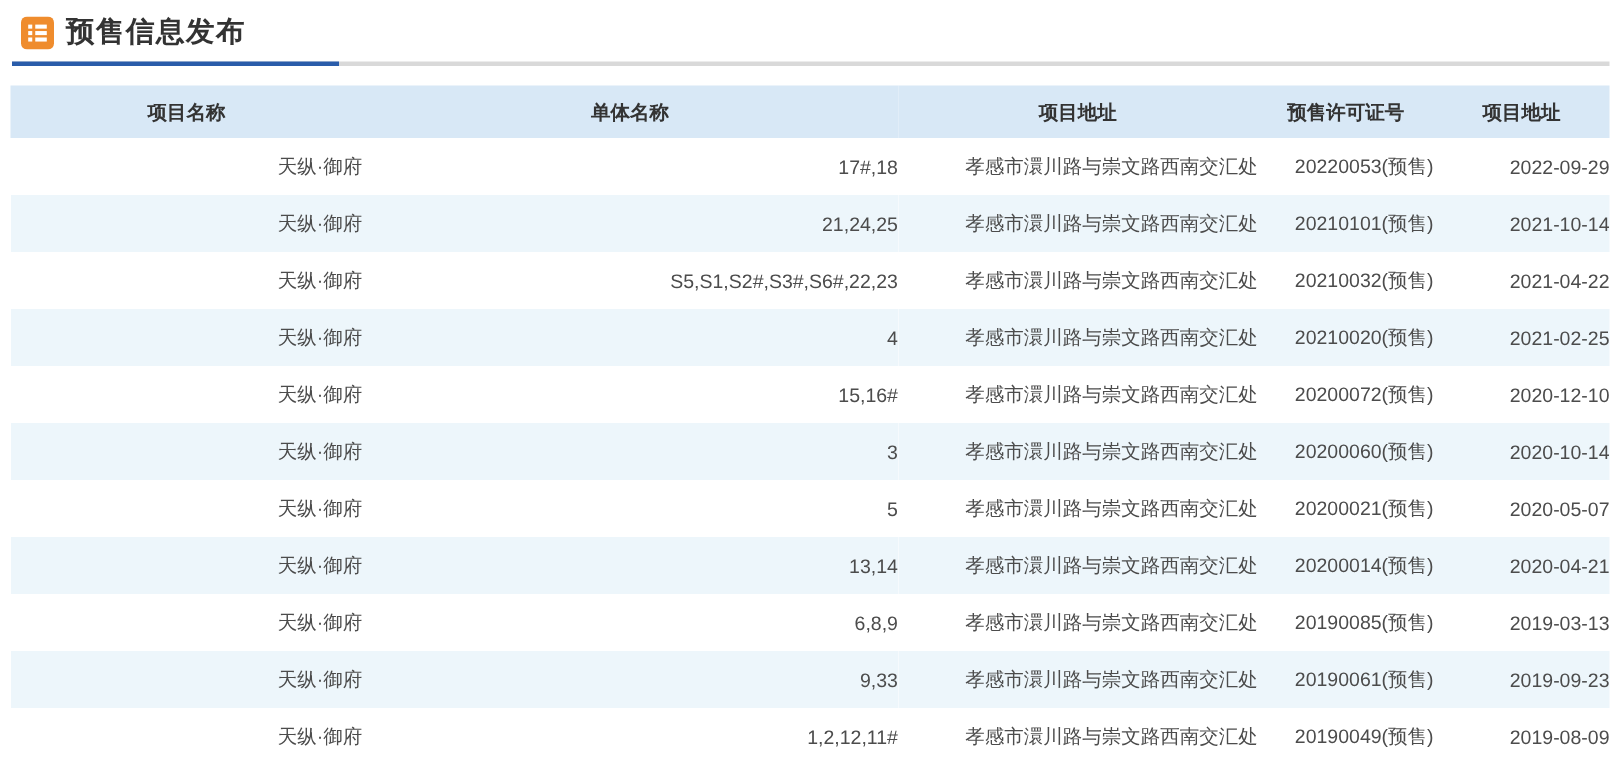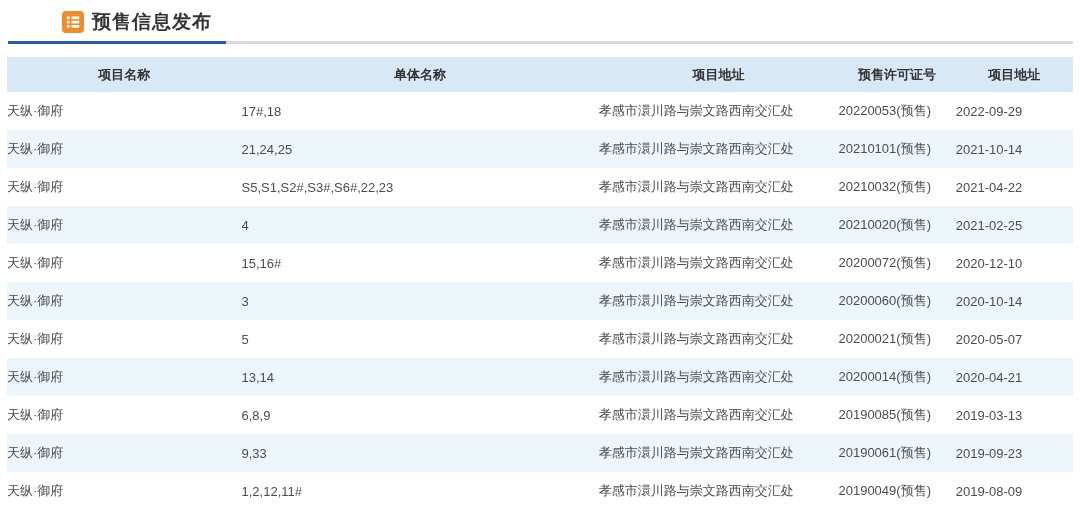--- a/index.html
+++ b/index.html
@@ -11,21 +11,20 @@
     overflow: hidden;
     font-family: "Liberation Sans", "DejaVu Sans", sans-serif;
   }
   .page { width: 1080px; height: 517px; }
 
   
   .title-bar {
     display: flex;
     align-items: center;
     padding: 11px 14px 8px 14px;
-    margin-left: 48px;
   }
   .title-icon {
     width: 22px;
     height: 22px;
     display: inline-block;
     margin-right: 8px;
     flex: 0 0 auto;
   }
   .title-text {
     margin: 0;
@@ -63,21 +62,21 @@
     height: 35px;
     font-size: 13px;
     font-weight: bold;
     color: #333333;
     padding: 0;
   }
   table.presale td {
     height: 38px;
     font-size: 13px;
     color: #4c4c4c;
-    text-align: left;
+    text-align: right;
     padding: 0;
     white-space: nowrap;
     overflow: hidden;
   }
   table.presale tbody tr { background: #ffffff; }
   table.presale tbody tr:nth-child(even) { background: #edf6fb; }
 </style>
 </head>
 <body>
 

